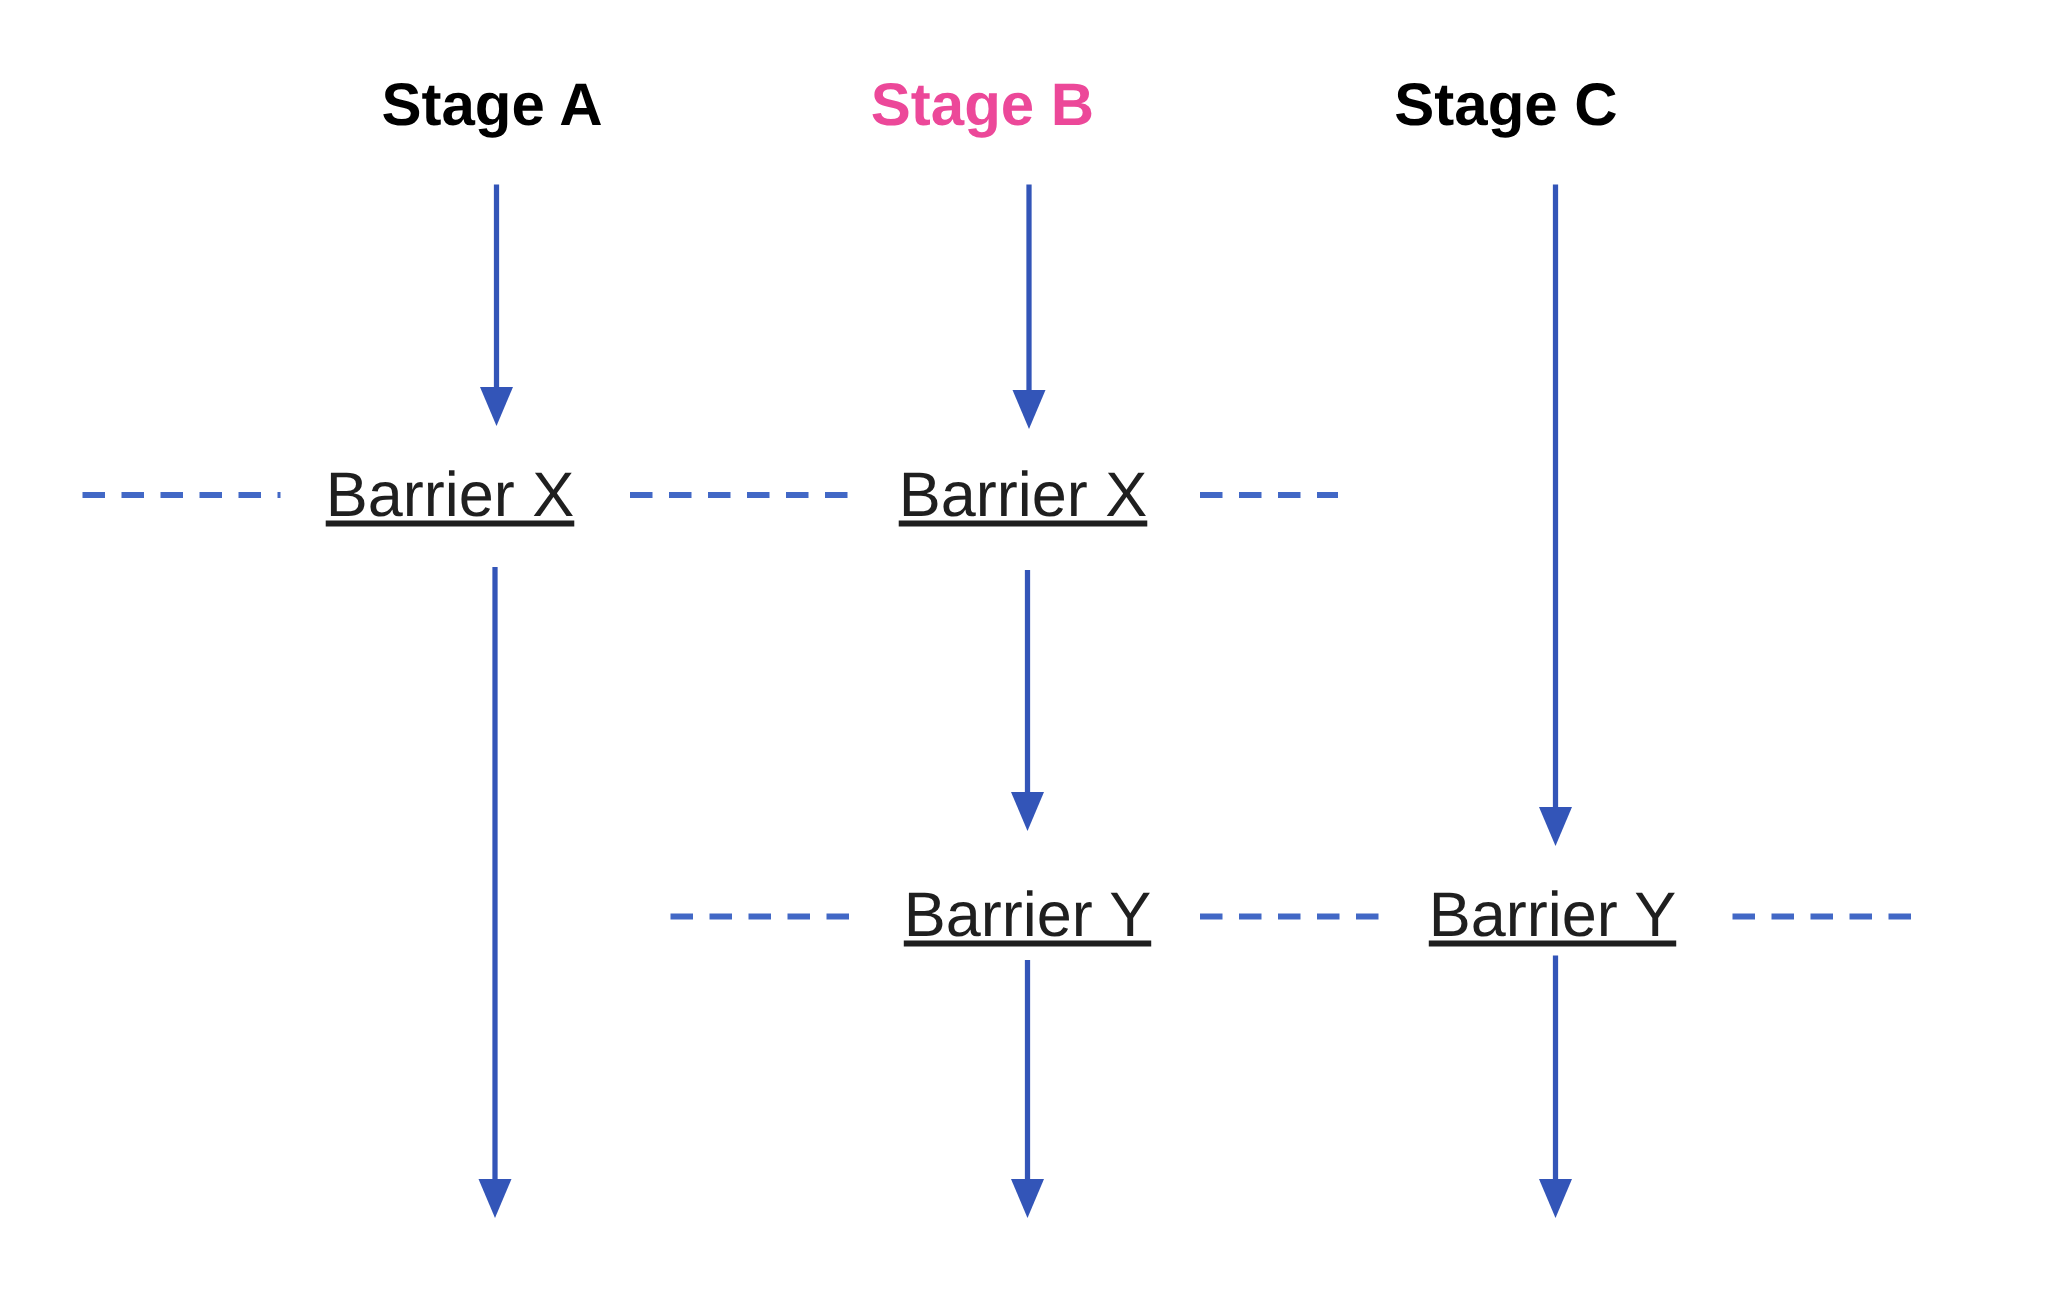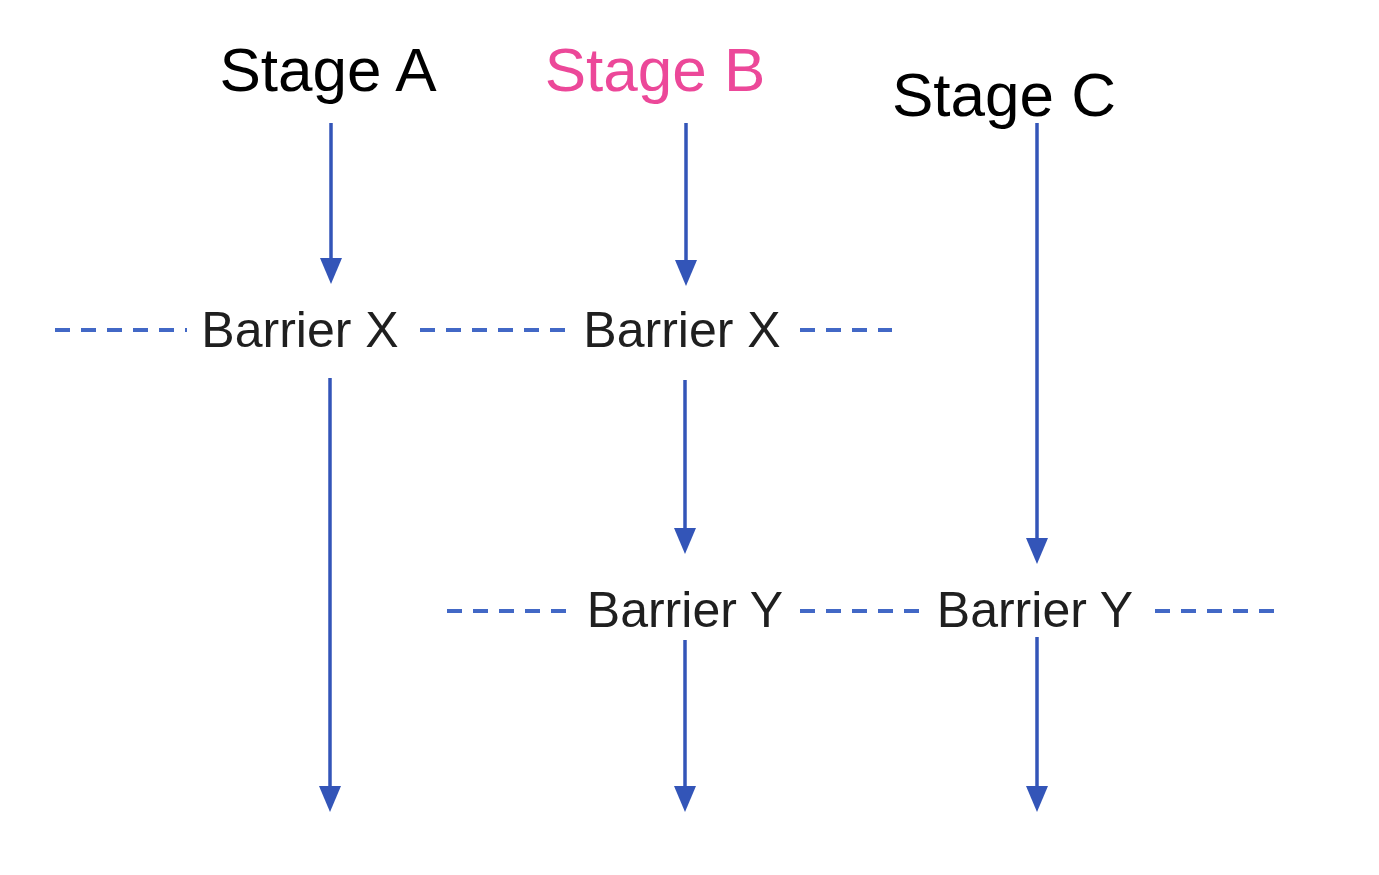--- a/index.html
+++ b/index.html
@@ -32,33 +32,34 @@
   }
   .dash-line {
     stroke-width: 4;
     stroke-dasharray: 15 11;
     fill: none;
     stroke-linecap: butt;
   }
   .stage-label {
     position: absolute;
     transform: translateX(-50%);
-    font-size: 62px;
-    font-weight: 400;
+    font-size: 40px;
+    font-weight: 700;
     line-height: 52px;
     white-space: nowrap;
     letter-spacing: 0px;
   }
   .barrier-label {
     position: absolute;
     transform: translate(-50%, -50%);
-    font-size: 50px;
+    font-size: 42px;
     font-weight: 400;
     line-height: 50px;
     white-space: nowrap;
+    text-decoration: underline;
   }
 </style>
 </head>
 <body>
 
 <div class="canvas">
 
   <svg class="overlay" viewBox="0 0 1379 875" xmlns="http://www.w3.org/2000/svg">
 
     <g>
@@ -104,21 +105,21 @@
 
     <g>
       <line class="dash-line" x1="447" y1="611" x2="570" y2="611" stroke="#4268c6"></line>
       <line class="dash-line" x1="800" y1="611" x2="920" y2="611" stroke="#4268c6"></line>
       <line class="dash-line" x1="1155" y1="611" x2="1282" y2="611" stroke="#4268c6"></line>
     </g>
   </svg>
 
   <div class="stage-label" style="left: 328px; top: 44px; color: rgb(0, 0, 0);">Stage A</div>
   <div class="stage-label" style="left: 655px; top: 44px; color: #ec4899;">Stage B</div>
-  <div class="stage-label" style="left: 1004px; top: 44px; color: rgb(0, 0, 0); margin-top: 25px;">Stage C</div>
+  <div class="stage-label" style="left: 1004px; top: 44px; color: rgb(0, 0, 0);">Stage C</div>
 
   <div class="barrier-label" style="left: 300px; top: 330px; color: rgb(31, 31, 31);">Barrier X</div>
   <div class="barrier-label" style="left: 682px; top: 330px; color: rgb(31, 31, 31);">Barrier X</div>
 
   <div class="barrier-label" style="left: 685px; top: 610px; color: rgb(31, 31, 31);">Barrier Y</div>
   <div class="barrier-label" style="left: 1035px; top: 610px; color: rgb(31, 31, 31);">Barrier Y</div>
 
 </div>
 
 </body></html>

